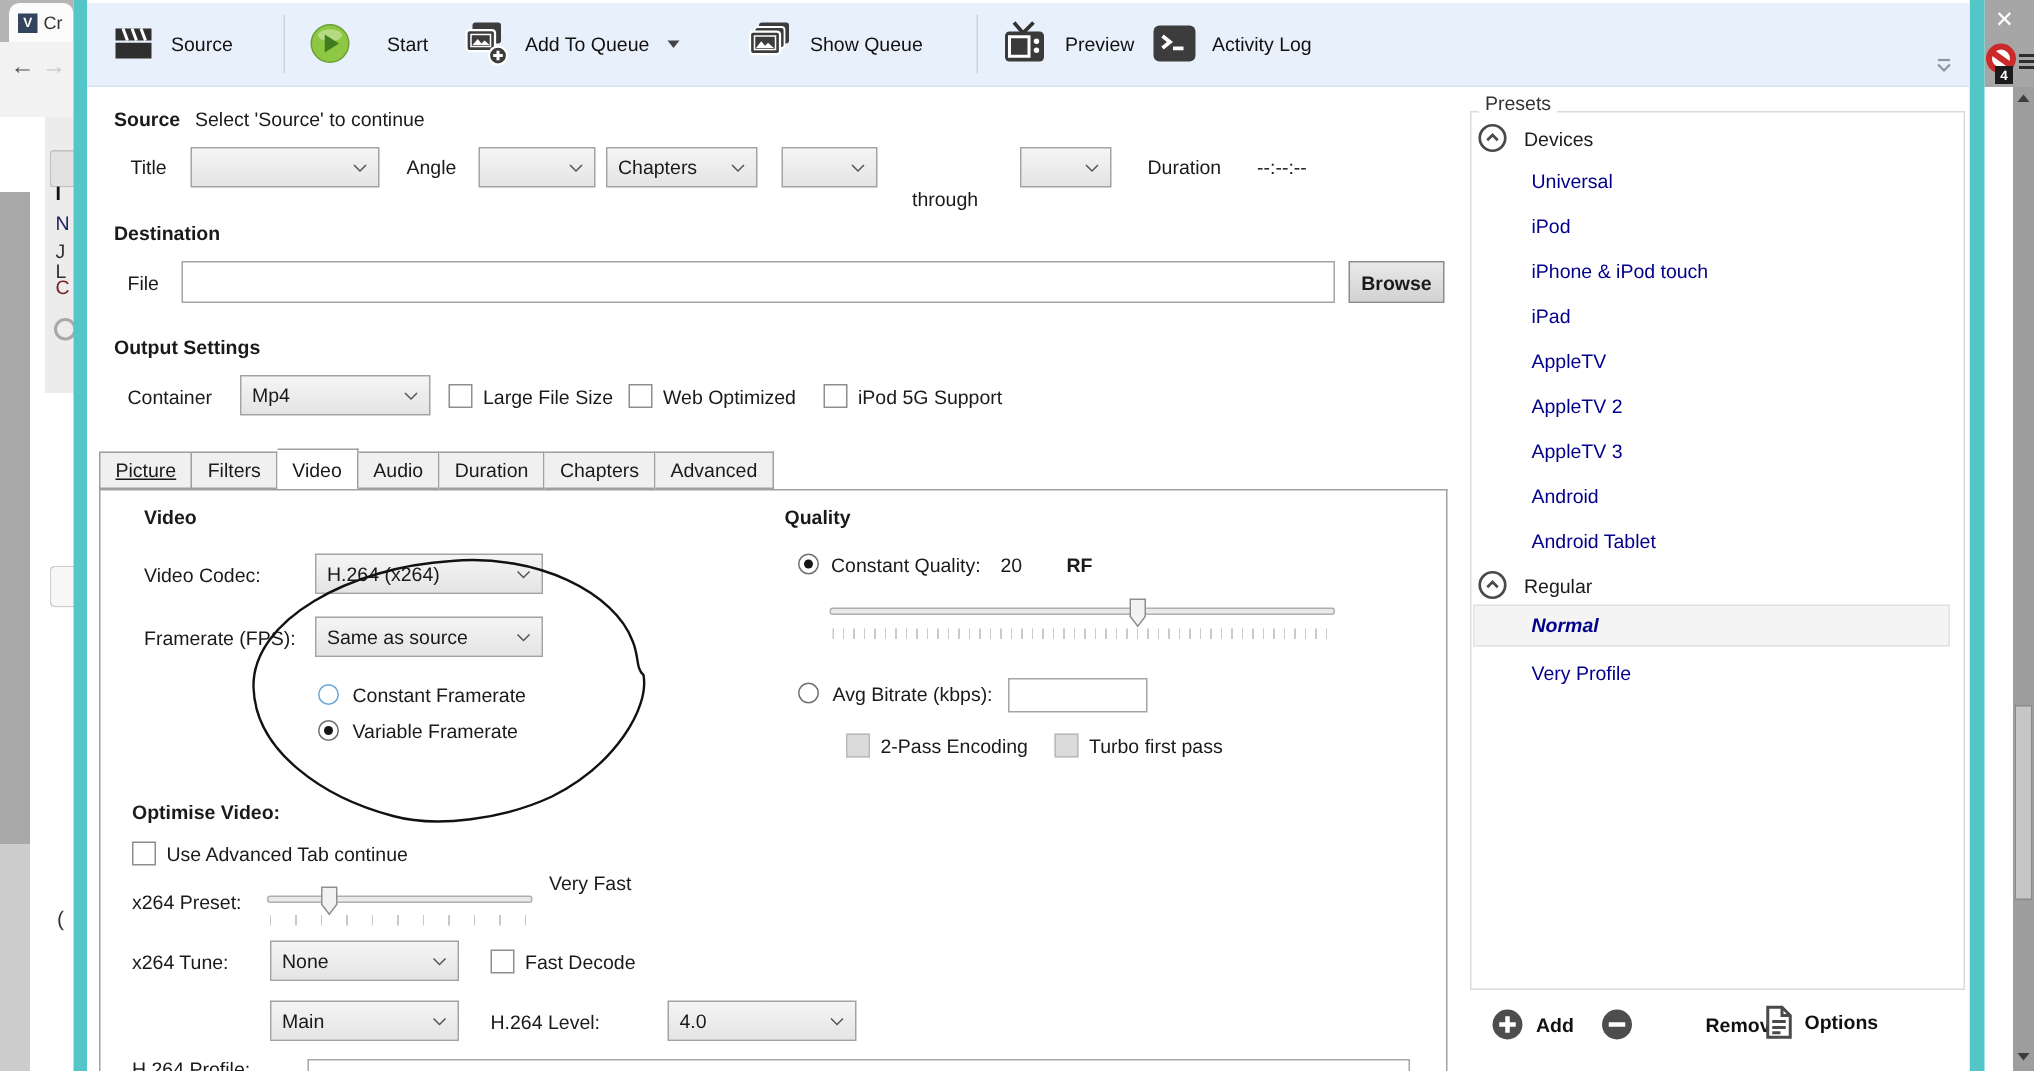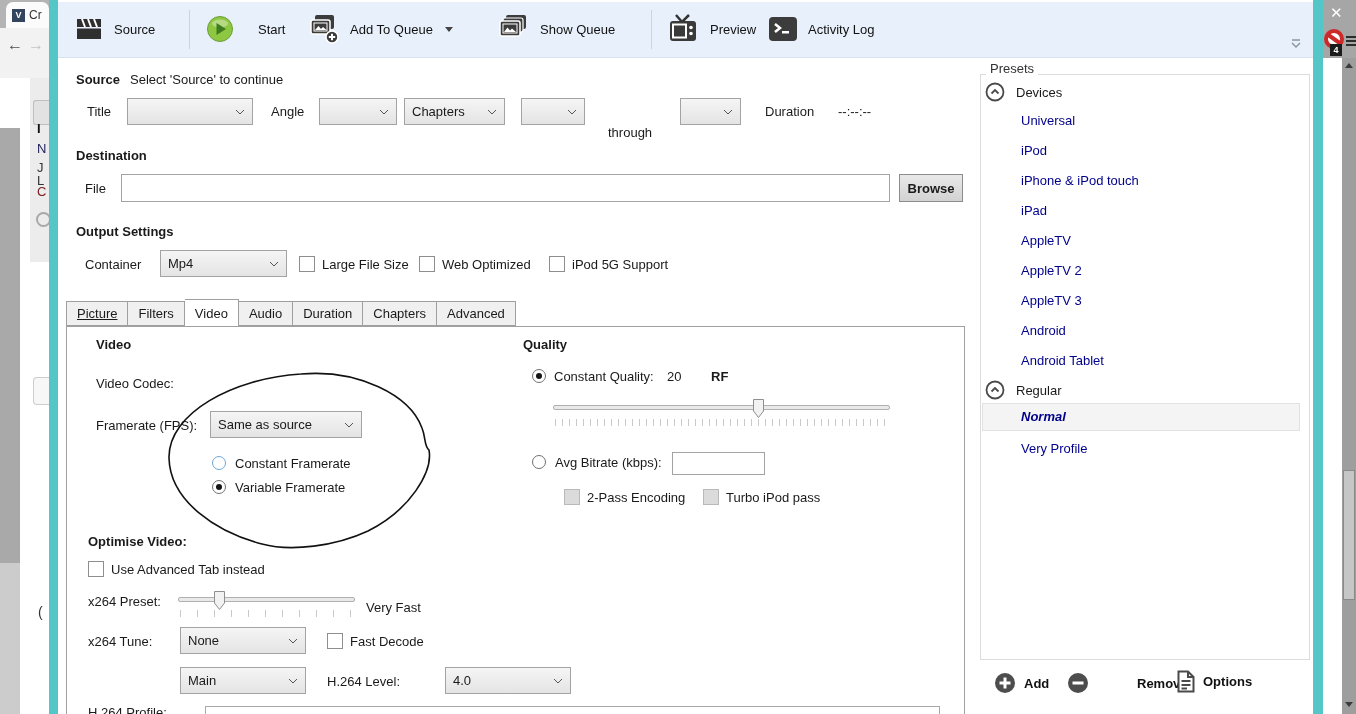--- a/index.html
+++ b/index.html
@@ -269,20 +269,26 @@
       <div class="tab active">Video</div>
       <div class="tab">Audio</div>
       <div class="tab">Duration</div>
       <div class="tab">Chapters</div>
       <div class="tab">Advanced</div>
     </div>
     <div class="panel"></div>
 
     <span class="lbl b" style="left:38px;top:337px;">Video</span>
     <span class="lbl" style="left:38px;top:376px;">Video Codec:</span>
+    <div class="select" style="left:152px;top:369px;width:152px;">
+      <span>H.264 (x264)</span>
+        <svg width="10" height="6">
+          <path d="M1 1 L5 5 L9 1" stroke="#555" fill="none"></path>
+        </svg>
+    </div>
     <span class="lbl" style="left:38px;top:418px;">Framerate (FPS):</span>
     <div class="select" style="left:152px;top:411px;width:152px;">
       <span>Same as source</span>
         <svg width="10" height="6">
           <path d="M1 1 L5 5 L9 1" stroke="#555" fill="none"></path>
         </svg>
     </div>
     <span class="radio blue" style="left:154px;top:456px;"></span>
     <span class="lbl" style="left:177px;top:456px;">Constant Framerate</span>
     <span class="radio checked" style="left:154px;top:480px;"></span>
@@ -299,34 +305,34 @@
           <path d="M1.5 1.5 h10 v11.5 l-5 6.5 l-5 -6.5 z" fill="#f2f2f2" stroke="#8f8f8f"></path>
         </svg>
     </div>
     <div class="ticks" style="left:497px;top:419px;width:333px;"></div>
     <span class="radio" style="left:474px;top:455px;"></span>
     <span class="lbl" style="left:497px;top:455px;">Avg Bitrate (kbps):</span>
     <input class="input" style="left: 614px; top: 452px; width: 93px; height: 23px;" value="">
     <span class="cb dis" style="left:506px;top:489px;"></span>
     <span class="lbl" style="left:529px;top:490px;">2-Pass Encoding</span>
     <span class="cb dis" style="left:645px;top:489px;"></span>
-    <span class="lbl" style="left:668px;top:490px;">Turbo iPod pass</span>
+    <span class="lbl" style="left:668px;top:490px;">Turbo first pass</span>
 
     <span class="lbl b" style="left:30px;top:534px;">Optimise Video:</span>
     <span class="cb" style="left:30px;top:561px;"></span>
-    <span class="lbl" style="left:53px;top:562px;">Use Advanced Tab instead</span>
+    <span class="lbl" style="left:53px;top:562px;">Use Advanced Tab continue</span>
     <span class="lbl" style="left:30px;top:594px;">x264 Preset:</span>
     <div class="track" style="left:120px;top:597px;width:177px;"></div>
     <div class="thumb" style="left:155px;top:590px;">
       <svg width="13" height="21">
           <path d="M1.5 1.5 h10 v11.5 l-5 6.5 l-5 -6.5 z" fill="#f2f2f2" stroke="#8f8f8f"></path>
         </svg>
     </div>
     <div class="ticks coarse" style="left:122px;top:610px;width:174px;"></div>
-    <span class="lbl" style="left:308px;top:600px;">Very Fast</span>
+    <span class="lbl" style="left:308px;top:581px;">Very Fast</span>
     <span class="lbl" style="left:30px;top:634px;">x264 Tune:</span>
     <div class="select" style="left:122px;top:627px;width:126px;">
       <span>None</span>
         <svg width="10" height="6">
           <path d="M1 1 L5 5 L9 1" stroke="#555" fill="none"></path>
         </svg>
     </div>
     <span class="cb" style="left:269px;top:633px;"></span>
     <span class="lbl" style="left:292px;top:634px;">Fast Decode</span>
     <span class="lbl" style="left:30px;top:705px;">H.264 Profile:</span>

